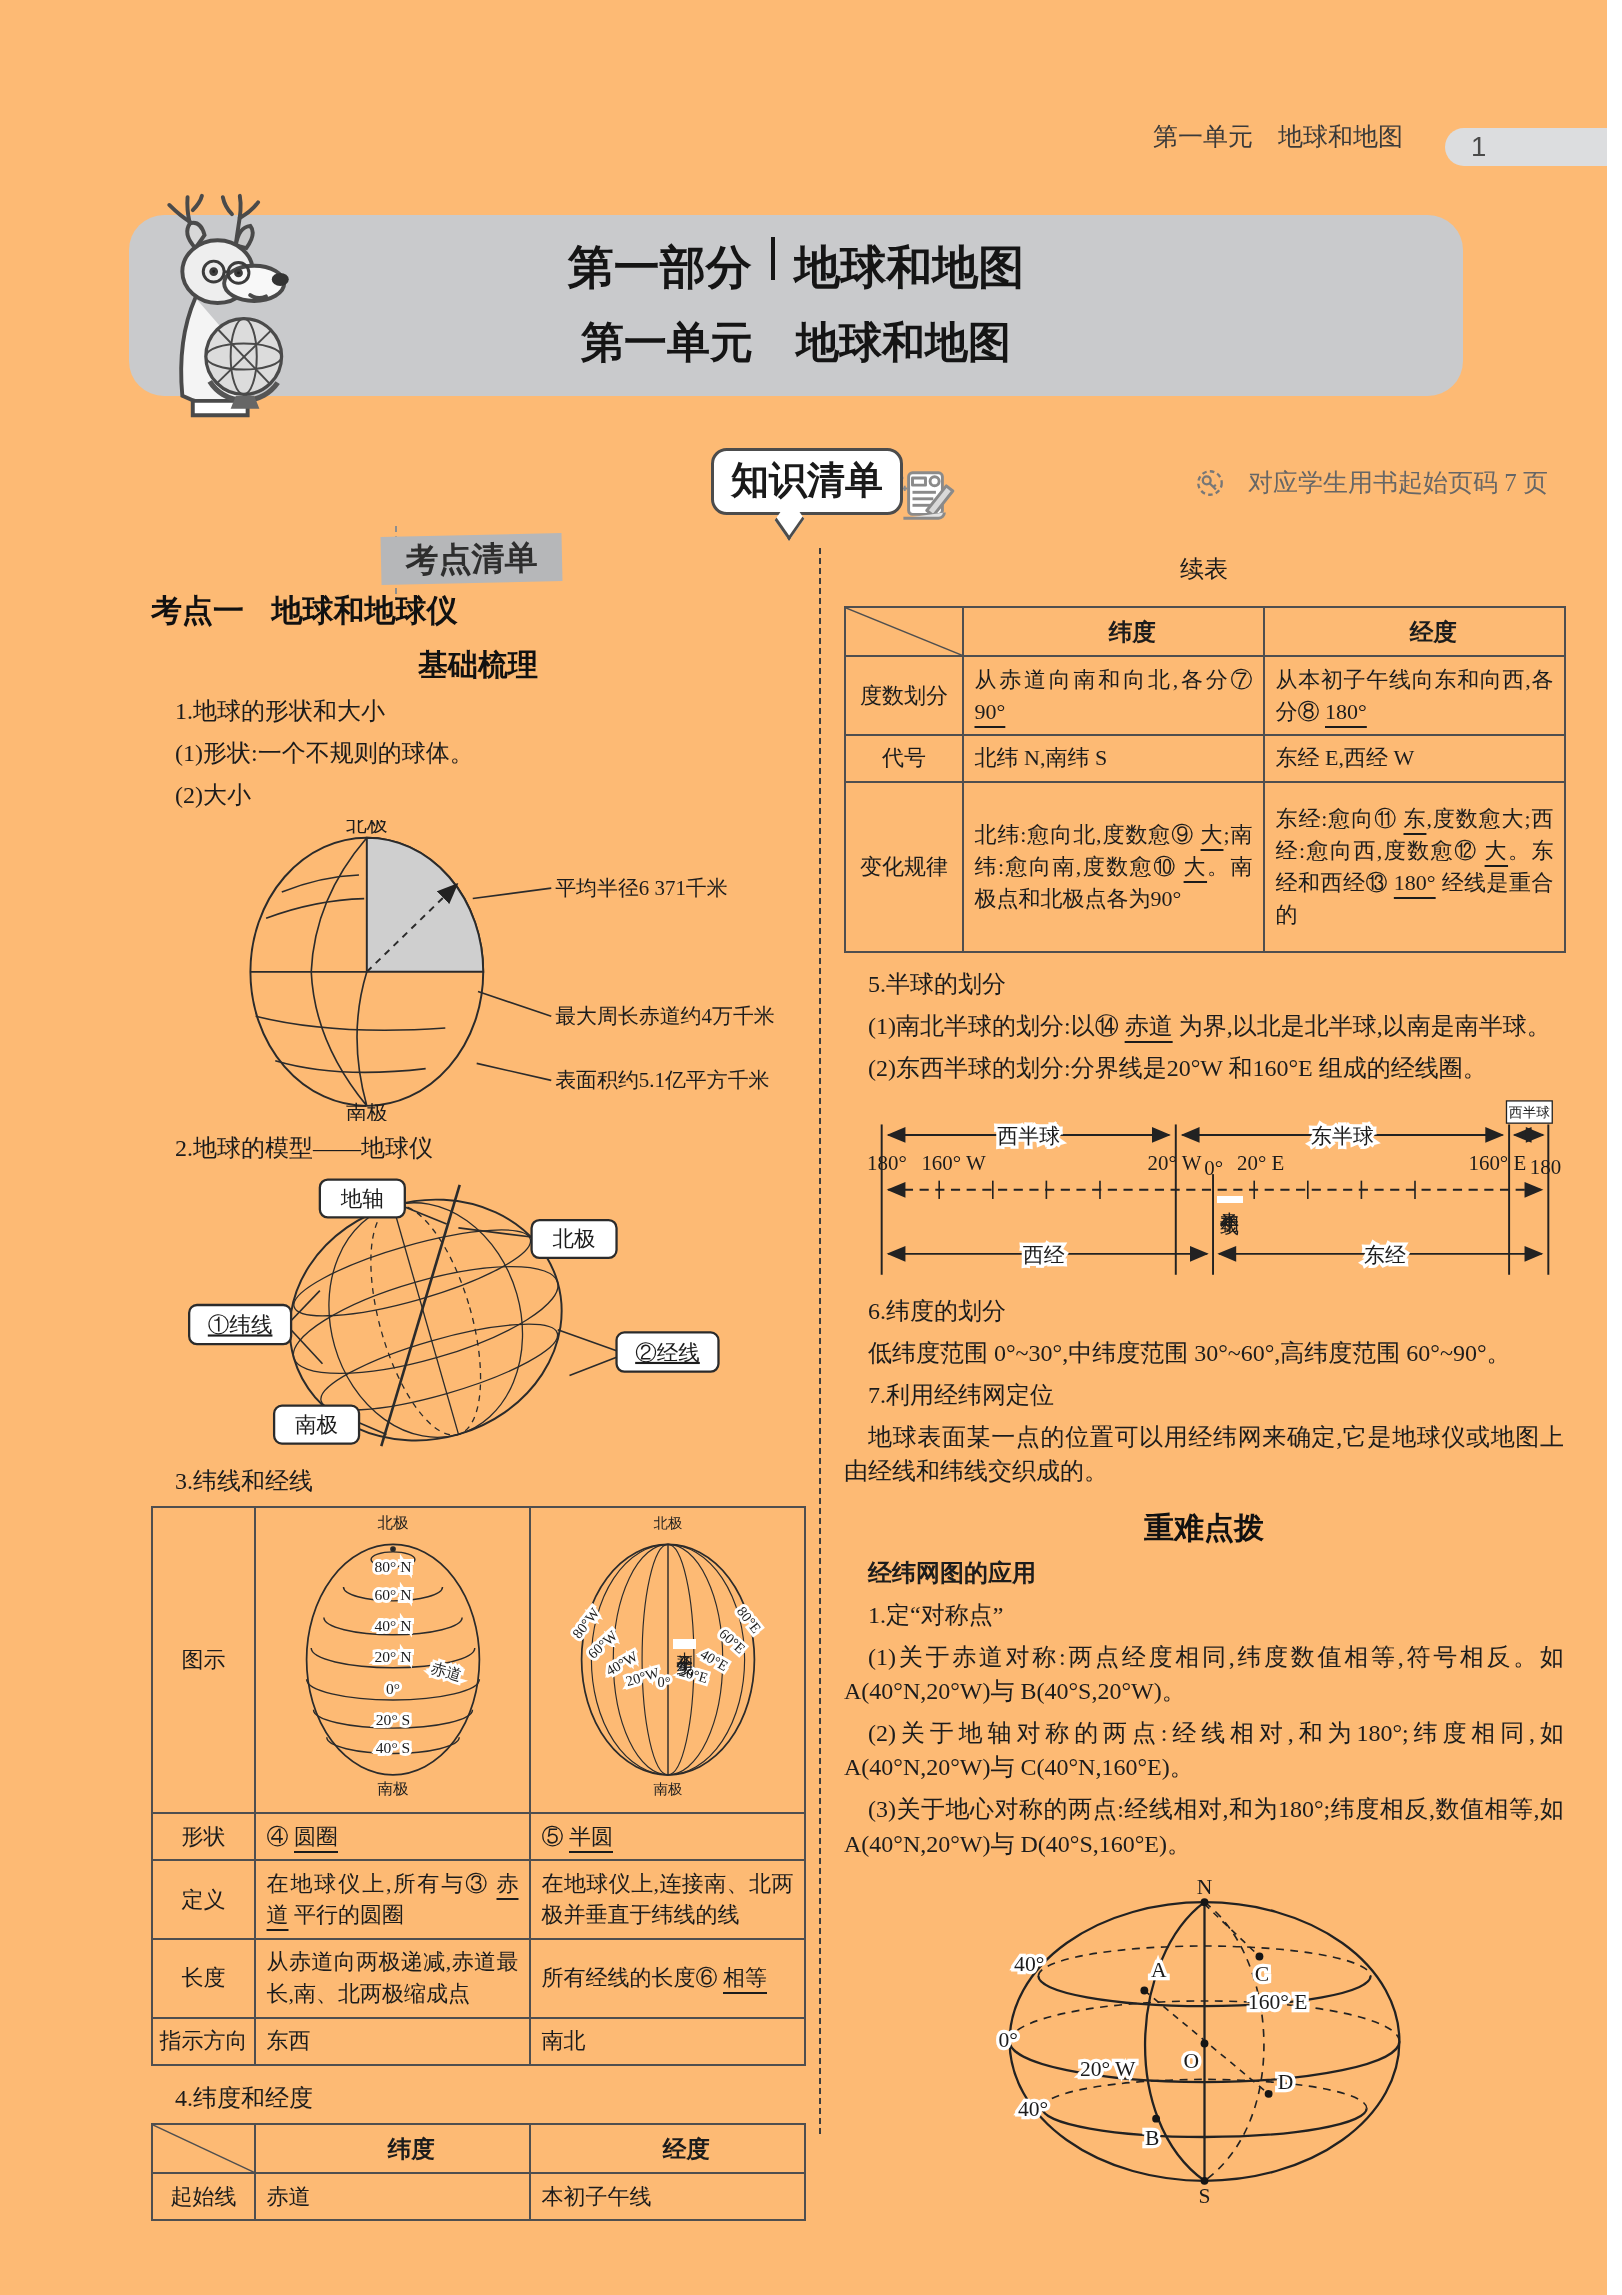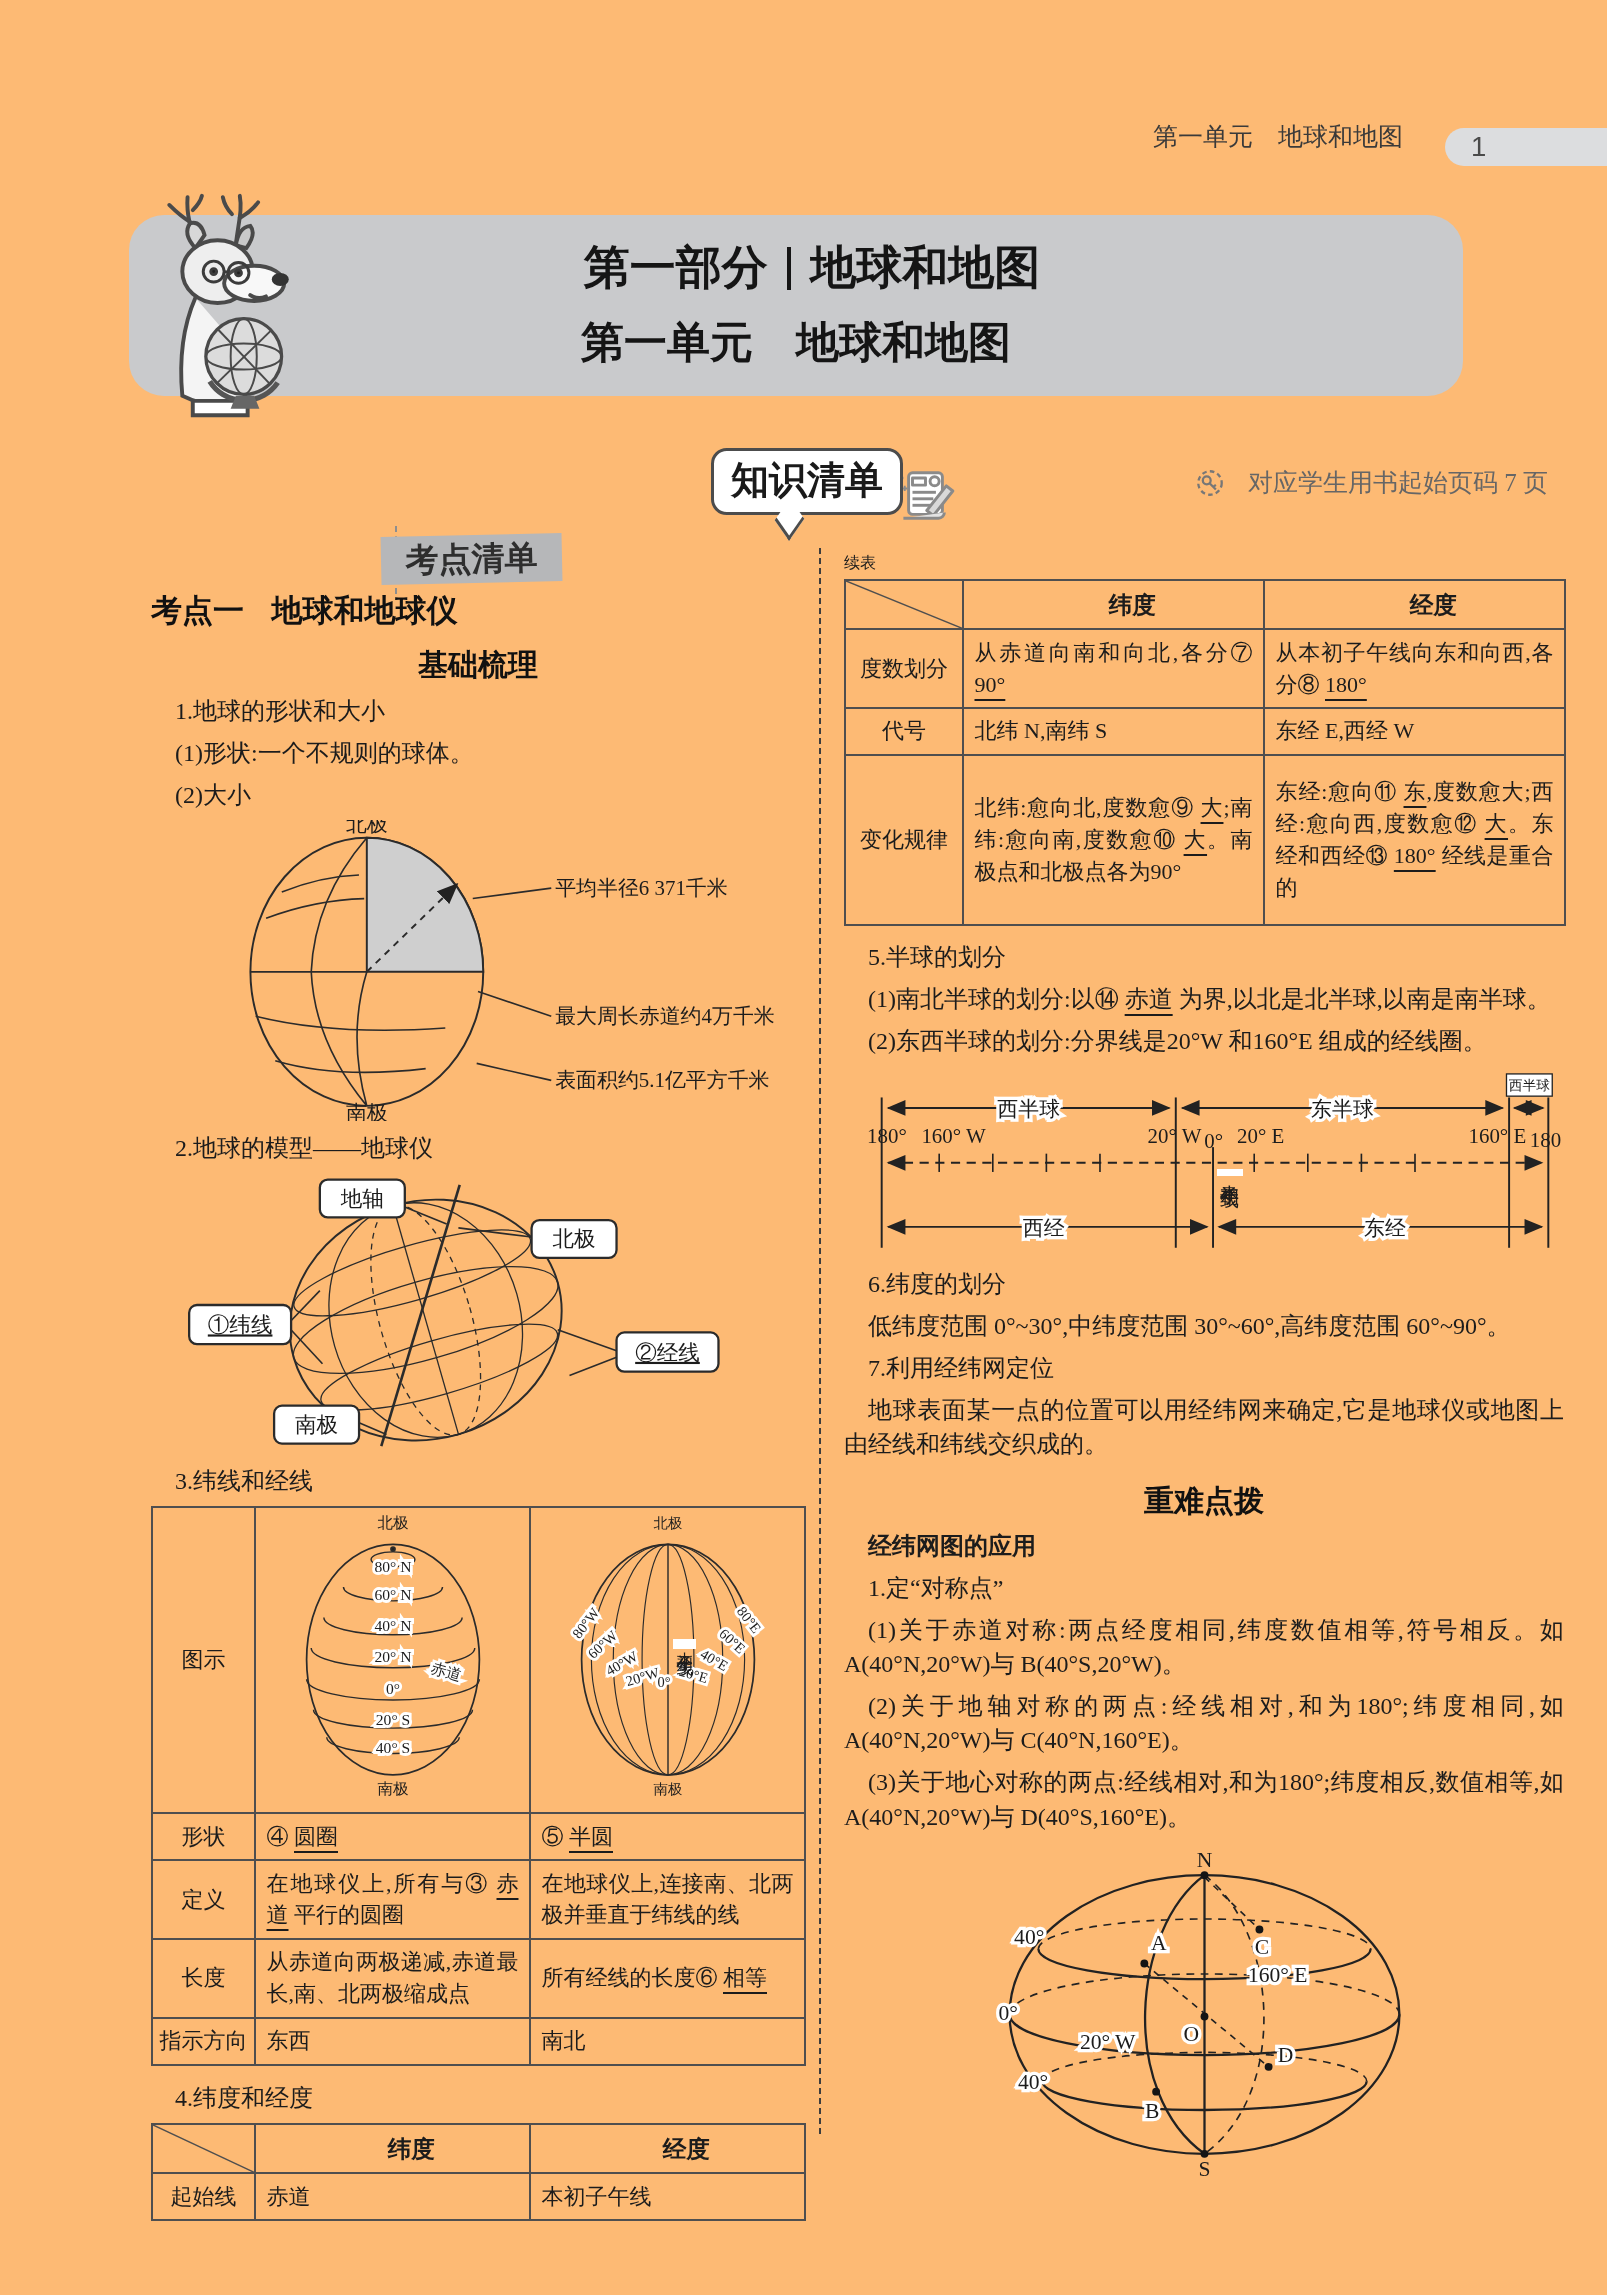--- a/index.html
+++ b/index.html
@@ -10,22 +10,22 @@
   #running-head{position:absolute;top:120px;right:204px;font-size:25px;color:#3a3a3a;
         font-family:"Liberation Sans",sans-serif;}
   #page-pill{position:absolute;top:128px;left:1445px;width:178px;height:38px;background:#dcdddf;
         border-radius:19.6px 0 0 19.6px;}
   #page-pill .num{position:absolute;left:26px;top:2.6px;font-size:27.5px;color:#4a4a4a;
         font-family:"Liberation Sans",sans-serif;}
 
   
   #banner{position:absolute;left:129px;top:215px;width:1334px;height:181px;background:#c9cacc;
         border-radius:35px;}
-  #banner .l1{position:absolute;top:22px;left:16px;width:100%;display:flex;justify-content:center;
-        align-items:center;gap:19.6px;font-size:46px;font-weight:bold;color:#151515;}
+  #banner .l1{position:absolute;top:22px;left:0;width:100%;display:flex;justify-content:center;
+        gap:19.6px;font-size:46px;font-weight:bold;color:#151515;}
   #banner .sep{width:3.3px;height:43px;background:#151515;}
   #banner .l2{position:absolute;top:99px;left:0;width:100%;text-align:center;font-size:43px;
         font-weight:bold;color:#151515;}
   #deer{position:absolute;left:152px;top:188px;z-index:2;}
 
   
   #badge{position:absolute;left:711px;top:448px;display:flex;align-items:flex-start;}
   #badge .bubble{position:relative;border:3.9px solid #4c4c4c;border-radius:15.7px;background:#fff;
         padding:3.9px 17px 6.5px 17px;font-size:38px;font-weight:bold;color:#1a1a1a;
         font-family:"Liberation Sans",sans-serif;}
@@ -359,21 +359,21 @@
         <td class="lbl">起始线</td>
         <td>赤道</td>
         <td>本初子午线</td>
       </tr>
     </tbody>
       </table>
   </div>
 
   <div id="right-col">
 
-    <div style="text-align:left;font-size:16px;margin-bottom:5px;">续表</div>
+    <div style="text-align:center;font-size:24px;margin-bottom:21px;">续表</div>
 
     
     <table>
       <colgroup>
           <col style="width:118px">
           <col style="width:301px">
           <col style="width:301px">
         </colgroup>
       <tbody>
           <tr style="height:39px">

